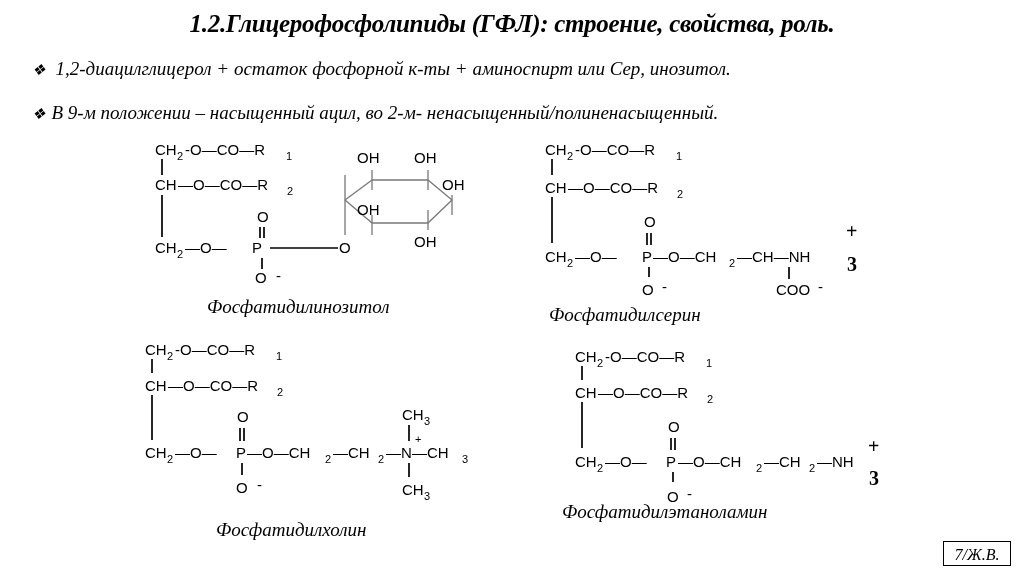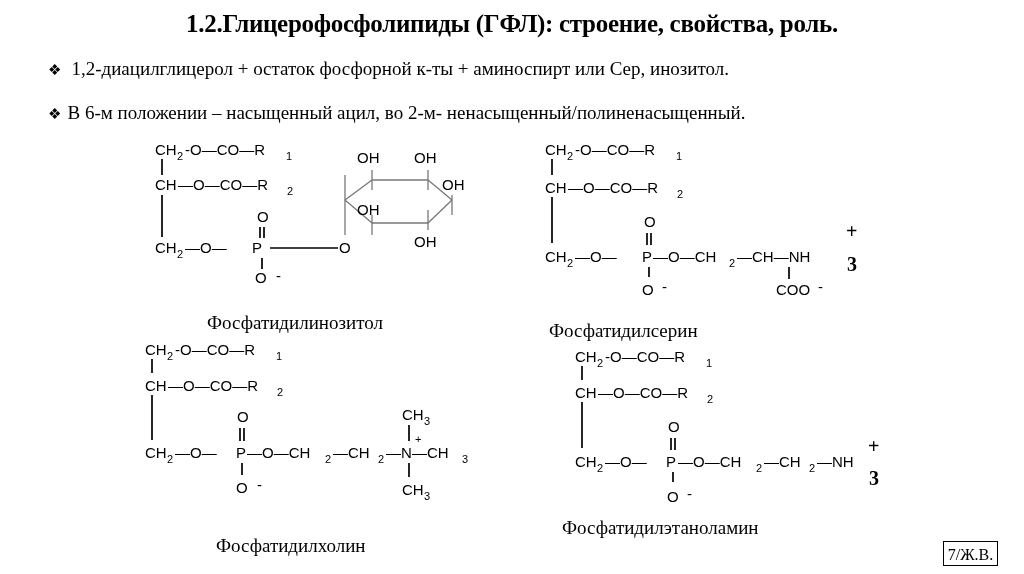--- a/index.html
+++ b/index.html
@@ -1,39 +1,39 @@
 <!DOCTYPE html>
 <html><head>
 <meta charset="utf-8">
 <style>
   html,body{margin:0;padding:0;background:#fff;}
   body{width:1024px;height:574px;position:relative;overflow:hidden;color:#000;}
-  .serif{font-family:"Liberation Serif","DejaVu Serif",serif;}
+  .serif{font-family:"Liberation Serif","DejaVu Serif",serif;font-style:italic;}
   .title{position:absolute;left:0;top:10px;width:1024px;text-align:center;font-size:25px;font-weight:bold;letter-spacing:-0.3px;}
-  .bullet{position:absolute;left:32px;font-size:19px;white-space:nowrap;margin-left:16px;}
+  .bullet{position:absolute;left:32px;font-size:19px;white-space:nowrap;}
   .bullet .mark{font-size:15px;margin-right:10px;}
   .chem{position:absolute;}
   .chem text{font-family:"Liberation Sans","DejaVu Sans",sans-serif;font-size:15px;fill:#000;}
   .chem text.sub{font-size:11px;}
   .chem text.big{font-family:"Liberation Serif","DejaVu Serif",serif;font-size:20px;font-weight:bold;}
   .chem line{stroke:#000;stroke-width:1.7;}
   .chem line.ring{stroke:#777;stroke-width:1.3;}
-  .caption{position:absolute;font-size:19px;white-space:nowrap;margin-top:16px;}
-  .pagebox{position:absolute;left:943px;top:541px;width:55px;height:25px;border:1.5px solid #000;text-align:center;line-height:25px;font-size:16px;box-sizing:border-box;}
+  .caption{position:absolute;font-size:19px;white-space:nowrap;}
+  .pagebox{position:absolute;left:943px;top:541px;width:68px;height:25px;border:1.5px solid #000;text-align:center;line-height:25px;font-size:16px;box-sizing:border-box;}
 </style>
 </head>
 <body>
 
 <div class="title serif">1.2.Глицерофосфолипиды (ГФЛ): строение, свойства, роль.</div>
 
 <div class="bullet serif" style="top:58px;">
   <span class="mark">❖</span><span>1,2-диацилглицерол + остаток фосфорной к-ты + аминоспирт или Сер, инозитол.</span>
 </div>
 <div class="bullet serif" style="top:102px;">
-  <span class="mark" style="margin-right:6px">❖</span><span>В 6-м положении – насыщенный ацил, во 2-м- ненасыщенный/полиненасыщенный.</span>
+  <span class="mark" style="margin-right:6px">❖</span><span>В 9-м положении – насыщенный ацил, во 2-м- ненасыщенный/полиненасыщенный.</span>
 </div>
 
 <svg class="chem" style="left:150px;top:135px;" width="330" height="150">
   <text x="5" y="20">CH</text>
     <text class="sub" x="27" y="25">2</text>
     <text x="35" y="20">-O—CO—R</text>
     <text class="sub" x="136" y="25">1</text>
   <line x1="12" y1="24" x2="12" y2="40"></line>
   <text x="5" y="55">CH</text>
     <text x="28" y="55">—O—CO—R</text>

